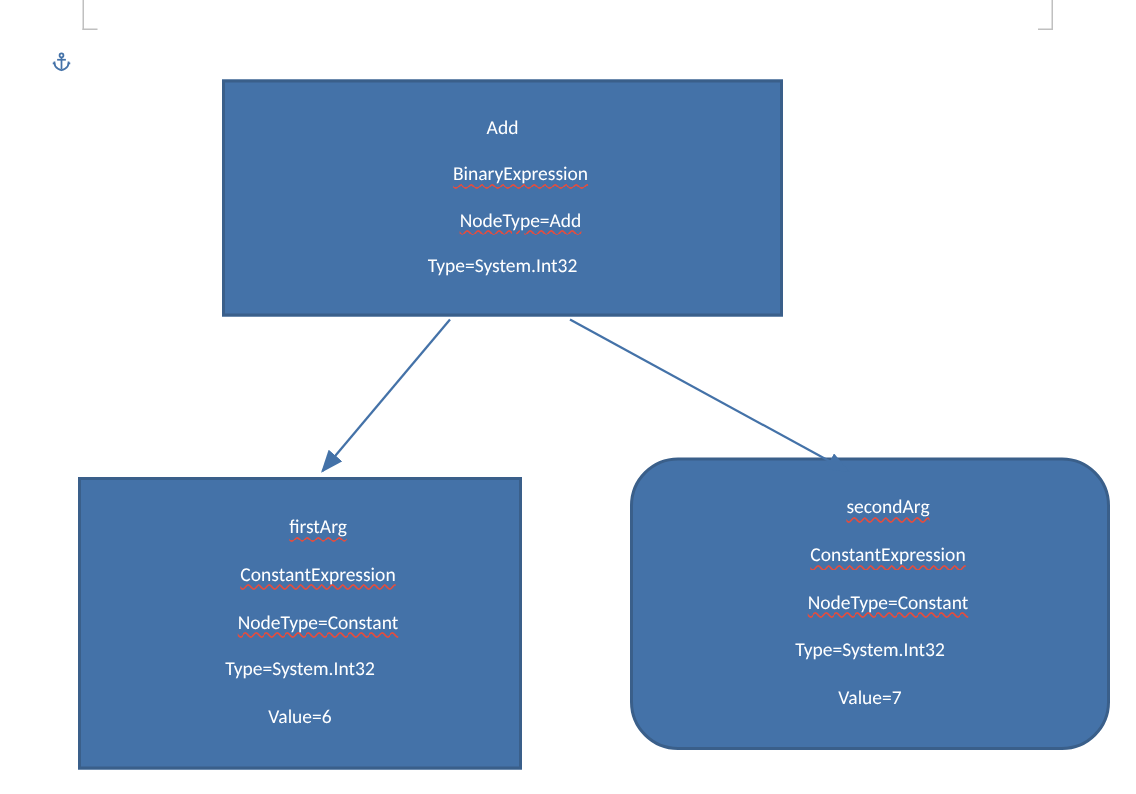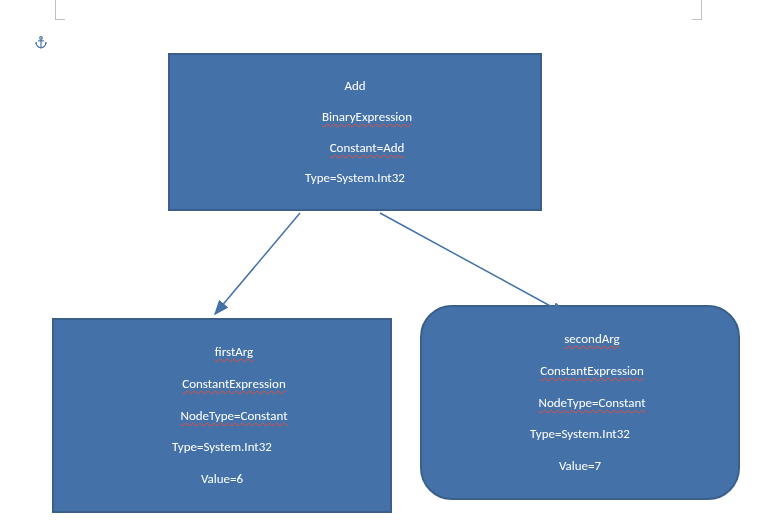--- a/index.html
+++ b/index.html
@@ -55,29 +55,29 @@
   }
   .underline-red {
     text-decoration: underline;
     text-decoration-style: wavy;
     text-decoration-color: #e74c3c;
     text-decoration-thickness: 1px;
     text-underline-offset: 2px;
     margin-left: 24px;
   }
   .root-node {
-    left: 168px;
+    left: 148px;
     top: 53px;
     width: 374px;
     height: 158px;
   }
   .left-node {
     left: 52px;
     top: 318px;
-    width: 340px;
+    width: 296px;
     height: 195px;
   }
   .right-node {
     left: 420px;
     top: 305px;
     width: 320px;
     height: 195px;
     border-radius: 32px;
   }
   .arrow {
@@ -98,21 +98,21 @@
     <line x1="7" y1="10" x2="17" y2="10"></line>
     <path d="M4 14 C4 20 12 22 12 22 C12 22 20 20 20 14"></path>
     <polyline points="2,14 4,14 4,12"></polyline>
     <polyline points="22,14 20,14 20,12"></polyline>
   </svg>
 </div>
 
 <div class="node root-node">
   <div class="line"><span>Add</span></div>
   <div class="line"><span class="underline-red">BinaryExpression</span></div>
-  <div class="line"><span class="underline-red">Constant=Add</span></div>
+  <div class="line"><span class="underline-red">NodeType=Add</span></div>
   <div class="line"><span>Type=System.Int32</span></div>
 </div>
 
 <div class="node left-node">
   <div class="line"><span class="underline-red">firstArg</span></div>
   <div class="line"><span class="underline-red">ConstantExpression</span></div>
   <div class="line"><span class="underline-red">NodeType=Constant</span></div>
   <div class="line"><span>Type=System.Int32</span></div>
   <div class="line"><span>Value=6</span></div>
 </div>

